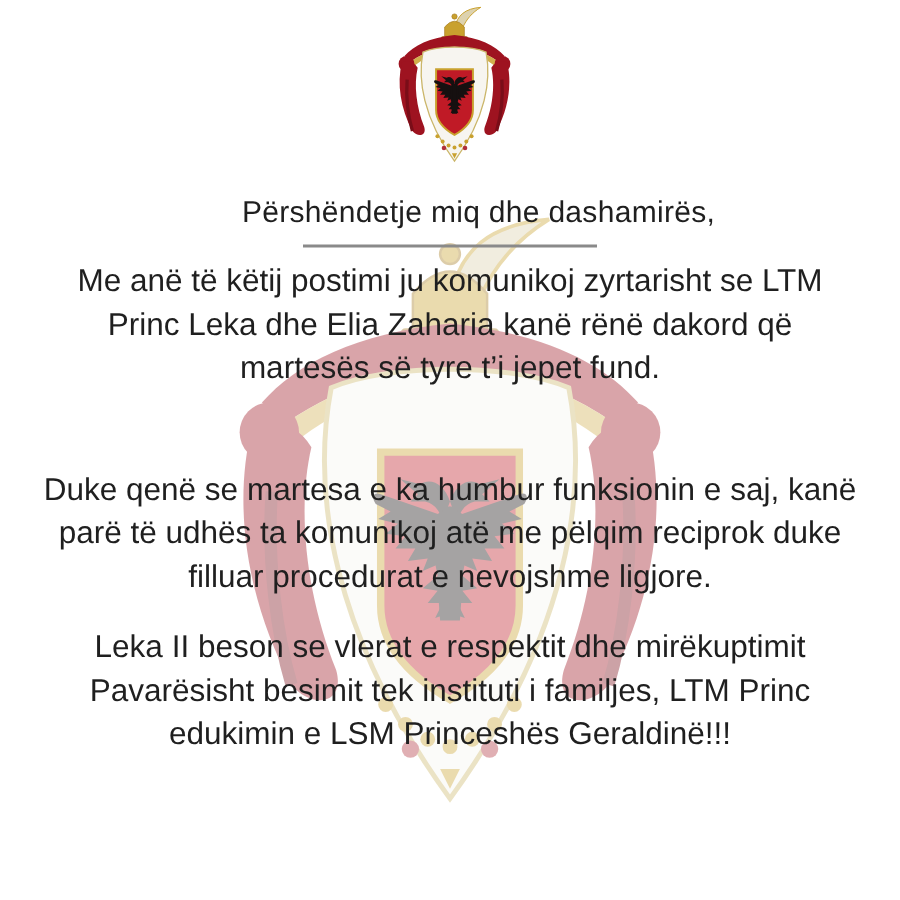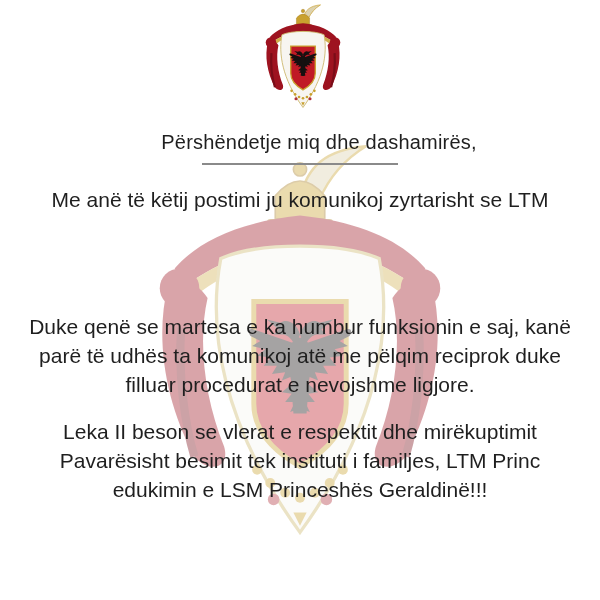--- a/index.html
+++ b/index.html
@@ -32,21 +32,21 @@
     font-size:20px;font-weight:400;text-align:center;line-height:32px;
     letter-spacing:.2px;
     margin-left:19px;
   }
   .divider{
     position:absolute;top:163px;left:50%;transform:translateX(-50%);
     width:196px;height:0;border-top:2px solid var(--c-divider);
   }
   .para{position:absolute;left:10px;width:580px;text-align:center;}
   .para .line{font-size:21px;line-height:29px;white-space:nowrap;}
-  .para-1{top:185px;}
+  .para-1{top:173px;}
   .para-2{top:302px;margin-top:10px;}
   .para-3{top:417px;}
   
   .f-red{fill:var(--c-red);} .f-shield{fill:var(--c-shield_red);}
   .f-gold{fill:var(--c-gold);} .f-golddark{fill:var(--c-gold_dark);}
   .f-plume{fill:var(--c-plume);} .f-mantle{fill:var(--c-mantle);}
   .f-eagle{fill:var(--c-eagle);}
   .s-gold{stroke:var(--c-gold);} .s-golddark{stroke:var(--c-gold_dark);}
   .s-trim{stroke:var(--c-mantle_trim);} .s-reddark{stroke:var(--c-red_dark);}
 </style>
@@ -127,20 +127,22 @@
 
   <svg class="crest-top" viewBox="0 0 200 260">
     <use href="#crest"></use>
   </svg>
 
   <div class="heading">Përshëndetje miq dhe dashamirës,</div>
   <div class="divider"></div>
 
   <div class="para para-1">
     <div class="line">Me anë të këtij postimi ju komunikoj zyrtarisht se LTM</div>
+    <div class="line">Princ Leka dhe Elia Zaharia kanë rënë dakord që</div>
+    <div class="line">martesës së tyre t’i jepet fund.</div>
   </div>
 
   <div class="para para-2">
     <div class="line">Duke qenë se martesa e ka humbur funksionin e saj, kanë</div>
     <div class="line">parë të udhës ta komunikoj atë me pëlqim reciprok duke</div>
     <div class="line">filluar procedurat e nevojshme ligjore.</div>
   </div>
 
   <div class="para para-3">
     <div class="line">Leka II beson se vlerat e respektit dhe mirëkuptimit</div>

